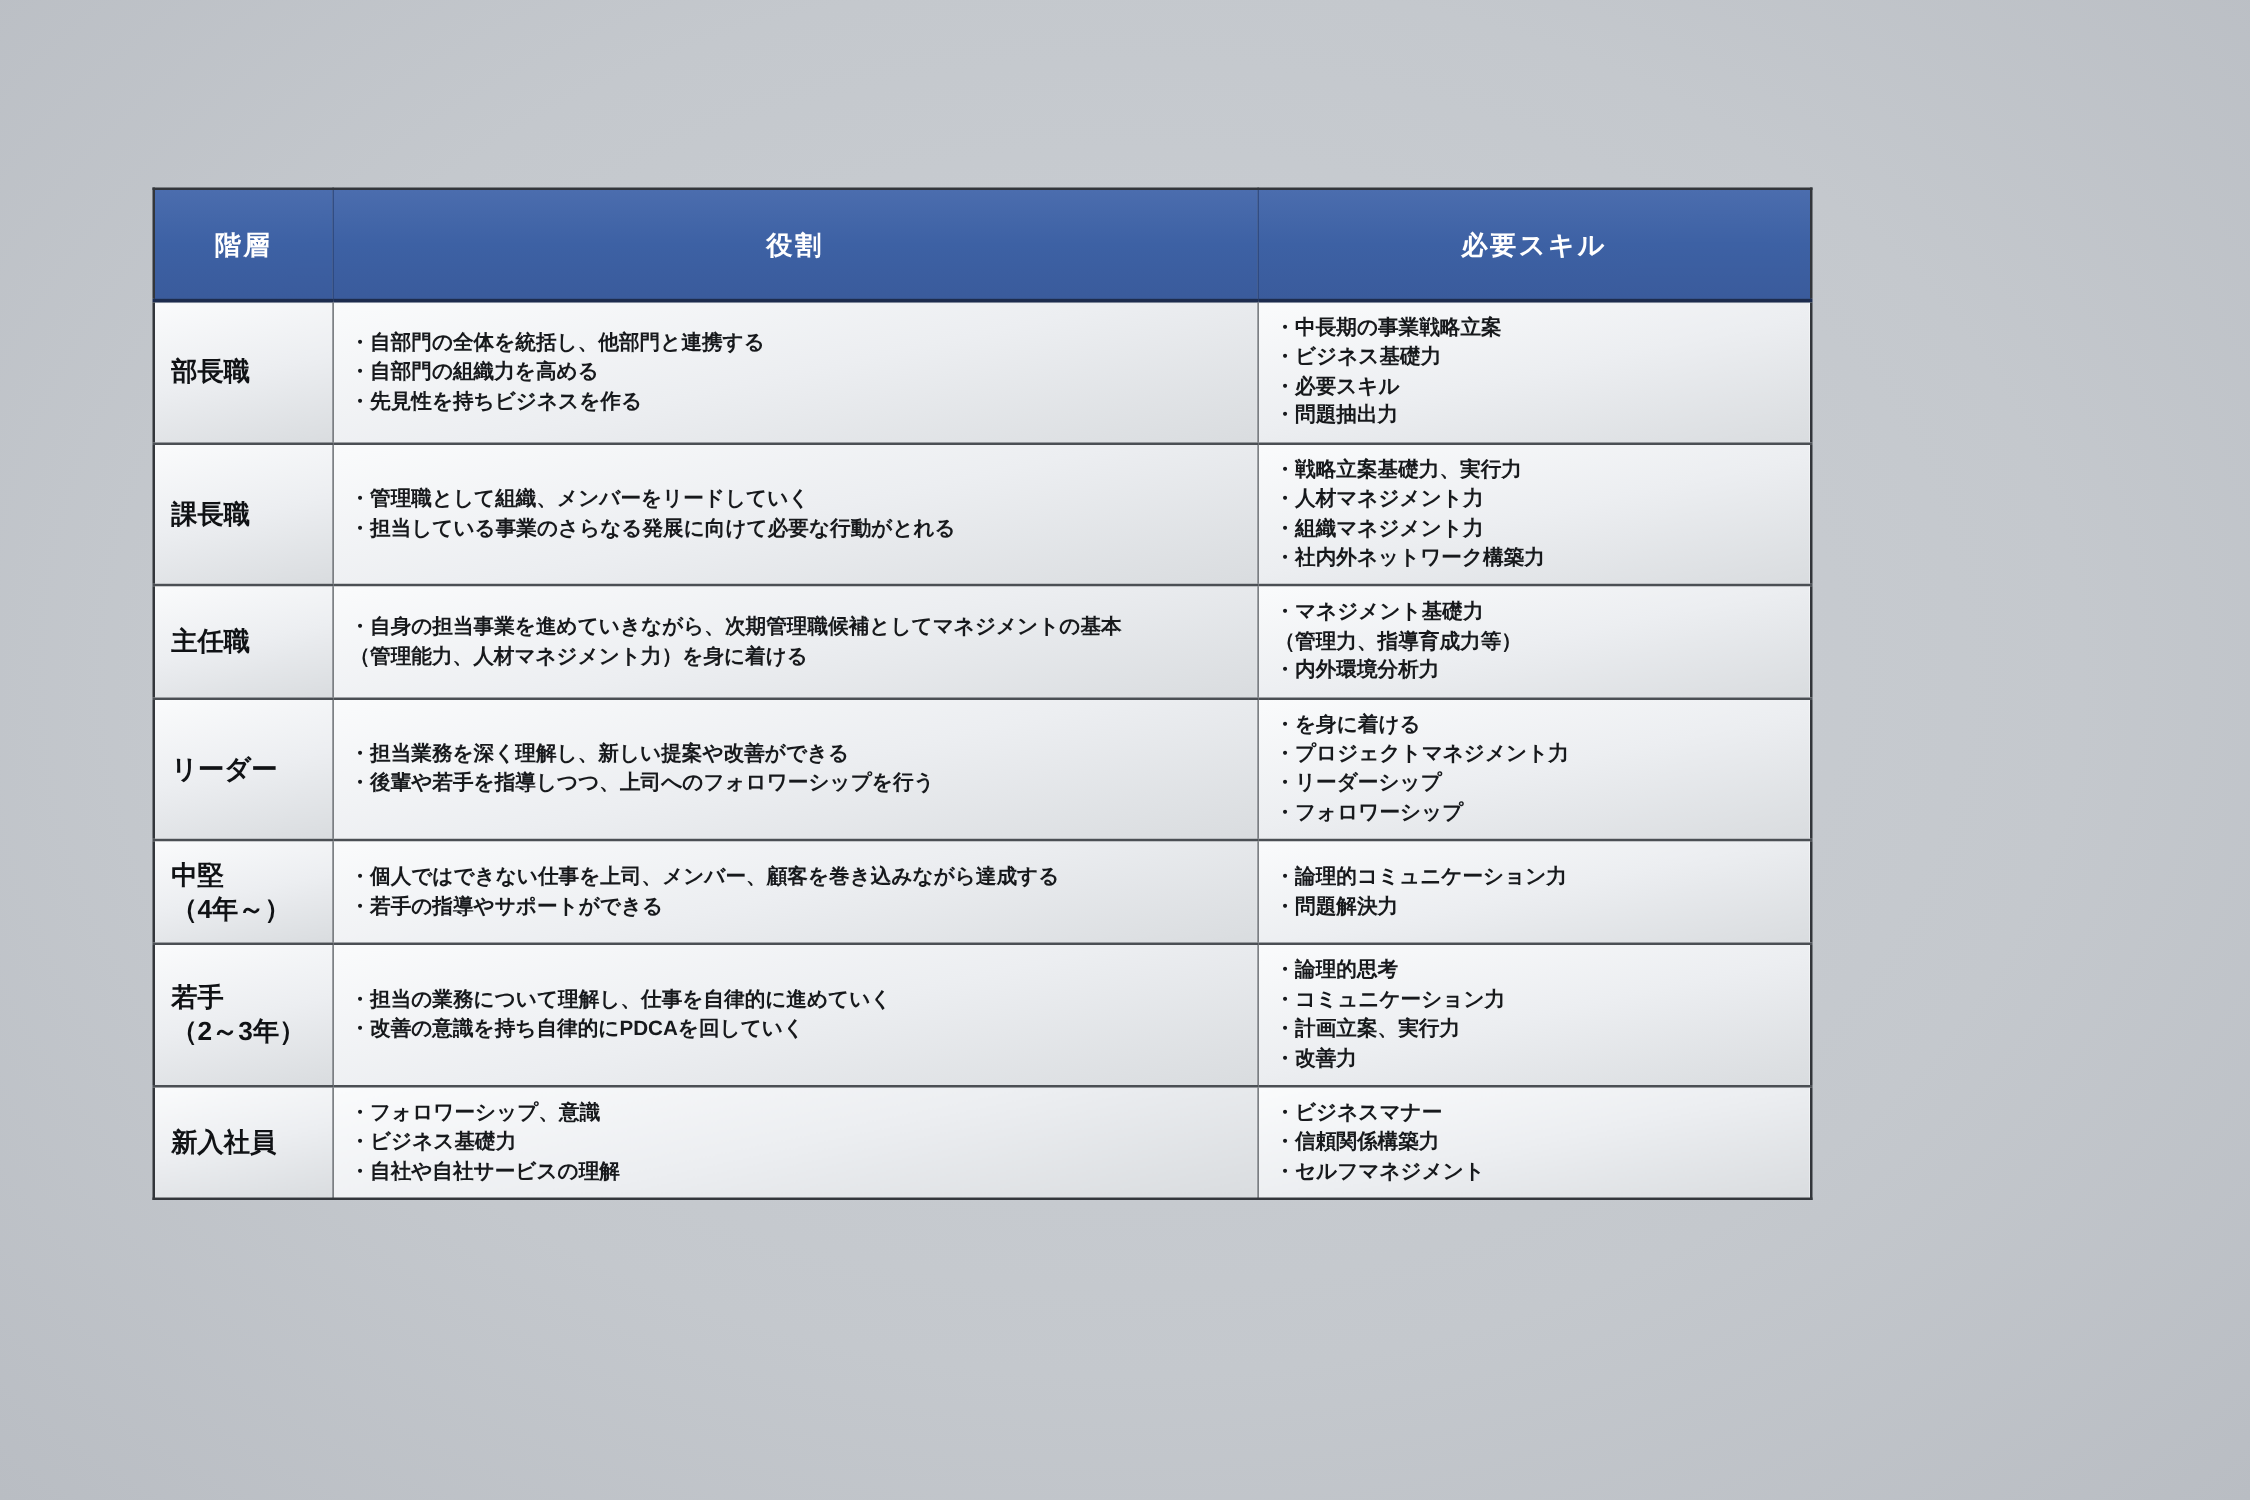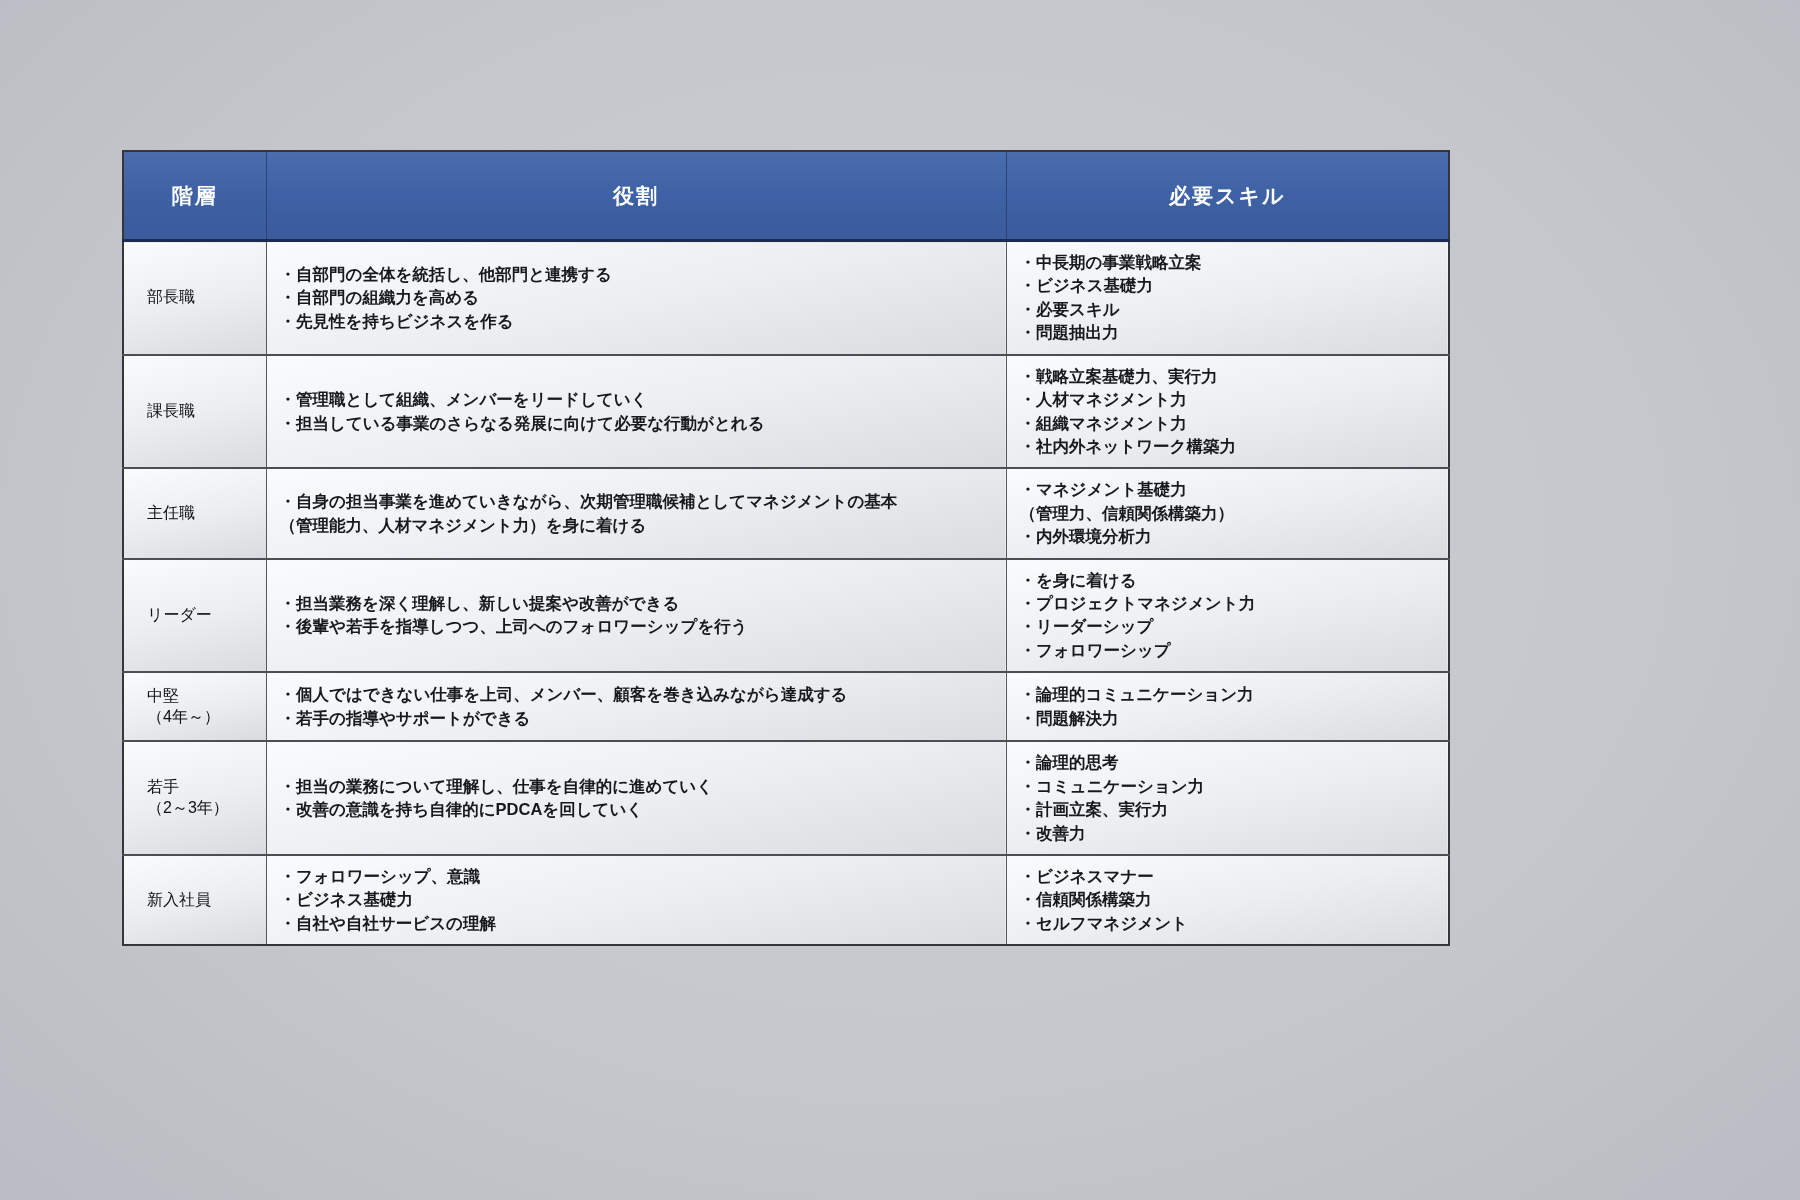--- a/index.html
+++ b/index.html
@@ -47,29 +47,29 @@
     border-top: 2px solid #4b4f54;
     border-left: 1px solid #55595e;
     vertical-align: middle;
   }
   tbody td:first-child { border-left: none; }
 
   tbody tr:nth-child(1) { height: 97px; }
   tbody tr:nth-child(2) { height: 93px; }
   tbody tr:nth-child(3) { height: 87px; }
   tbody tr:nth-child(4) { height: 95px; }
-  tbody tr:nth-child(5) { height: 69px; }
+  tbody tr:nth-child(5) { height: 83px; }
   tbody tr:nth-child(6) { height: 110px; }
   tbody tr:nth-child(7) { height: 90px; }
 
   .level-cell {
-    font-size: 16px;
-    font-weight: 400;
+    font-size: 21px;
+    font-weight: 700;
     color: #101215;
-    padding: 6px 6px 6px 23px;
+    padding: 6px 6px 6px 13px;
     line-height: 1.3;
   }
   .text-cell {
     font-size: 16.5px;
     font-weight: 700;
     color: #17191c;
     padding: 9px 10px 9px 13px;
     line-height: 1.42;
   }
   .line { white-space: nowrap; }
@@ -126,21 +126,21 @@
         <tr>
           <td class="level-cell">
             <div class="line">主任職</div>
           </td>
           <td class="text-cell">
             <div class="line">・自身の担当事業を進めていきながら、次期管理職候補としてマネジメントの基本</div>
             <div class="line">（管理能力、人材マネジメント力）を身に着ける</div>
           </td>
           <td class="text-cell">
             <div class="line">・マネジメント基礎力</div>
-            <div class="line">（管理力、信頼関係構築力）</div>
+            <div class="line">（管理力、指導育成力等）</div>
             <div class="line">・内外環境分析力</div>
           </td>
         </tr>
         <tr>
           <td class="level-cell">
             <div class="line">リーダー</div>
           </td>
           <td class="text-cell">
             <div class="line">・担当業務を深く理解し、新しい提案や改善ができる</div>
             <div class="line">・後輩や若手を指導しつつ、上司へのフォロワーシップを行う</div>

